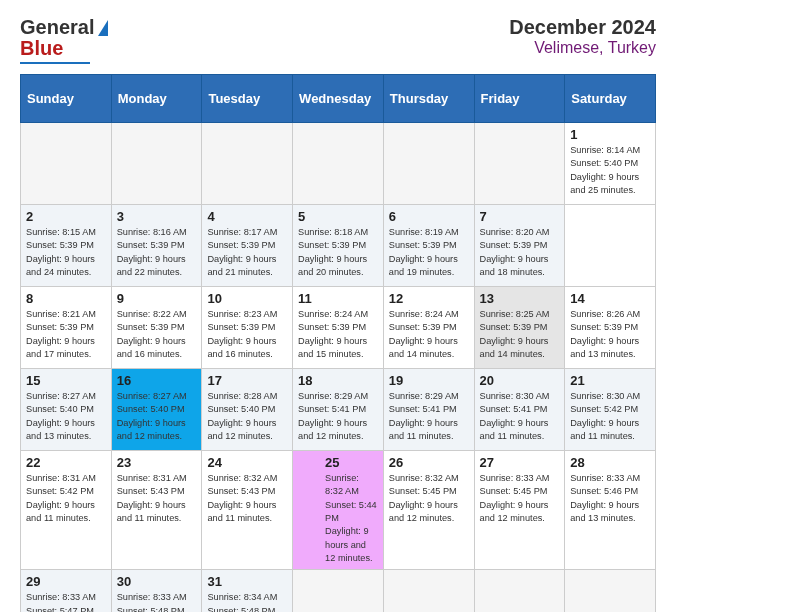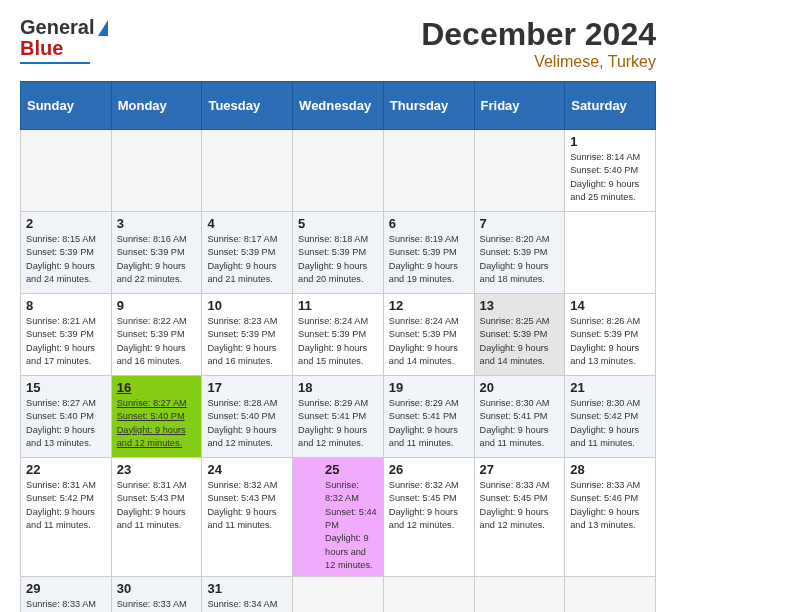--- a/index.html
+++ b/index.html
@@ -40,28 +40,28 @@
     .logo-line {
       width: 70px;
       height: 2px;
       background: #1a6fbd;
       margin-top: 2px;
     }
     .title-block {
       text-align: right;
     }
     .title-block h1 {
-      font-size: 32px;
+      font-size: 20px;
       font-weight: bold;
       color: #333;
     }
     .title-block h2 {
       font-size: 16px;
       font-weight: normal;
-      color: #a16207;
+      color: #701a75;
     }
     .calendar {
       flex: 1;
       border: 1px solid #ccc;
       border-collapse: collapse;
       width: 100%;
       table-layout: fixed;
     }
     .calendar th {
       background: #2d6db5;
@@ -204,21 +204,21 @@
           <td style="background: rgb(255, 255, 255);">
             <span class="day-num">14</span>
             <div class="day-detail">Sunrise: 8:26 AM<br>Sunset: 5:39 PM<br>Daylight: 9 hours and 13 minutes.</div>
           </td>
         </tr>
         <tr>
           <td style="background: rgb(240, 244, 248);">
             <span class="day-num">15</span>
             <div class="day-detail">Sunrise: 8:27 AM<br>Sunset: 5:40 PM<br>Daylight: 9 hours and 13 minutes.</div>
           </td>
-          <td style="background: #84cc16; text-decoration: underline;">
+          <td style="background: #0ea5e9;">
             <span class="day-num">16</span>
             <div class="day-detail">Sunrise: 8:27 AM<br>Sunset: 5:40 PM<br>Daylight: 9 hours and 12 minutes.</div>
           </td>
           <td style="background: rgb(240, 244, 248);">
             <span class="day-num">17</span>
             <div class="day-detail">Sunrise: 8:28 AM<br>Sunset: 5:40 PM<br>Daylight: 9 hours and 12 minutes.</div>
           </td>
           <td style="background: rgb(240, 244, 248);">
             <span class="day-num">18</span>
             <div class="day-detail">Sunrise: 8:29 AM<br>Sunset: 5:41 PM<br>Daylight: 9 hours and 12 minutes.</div>

